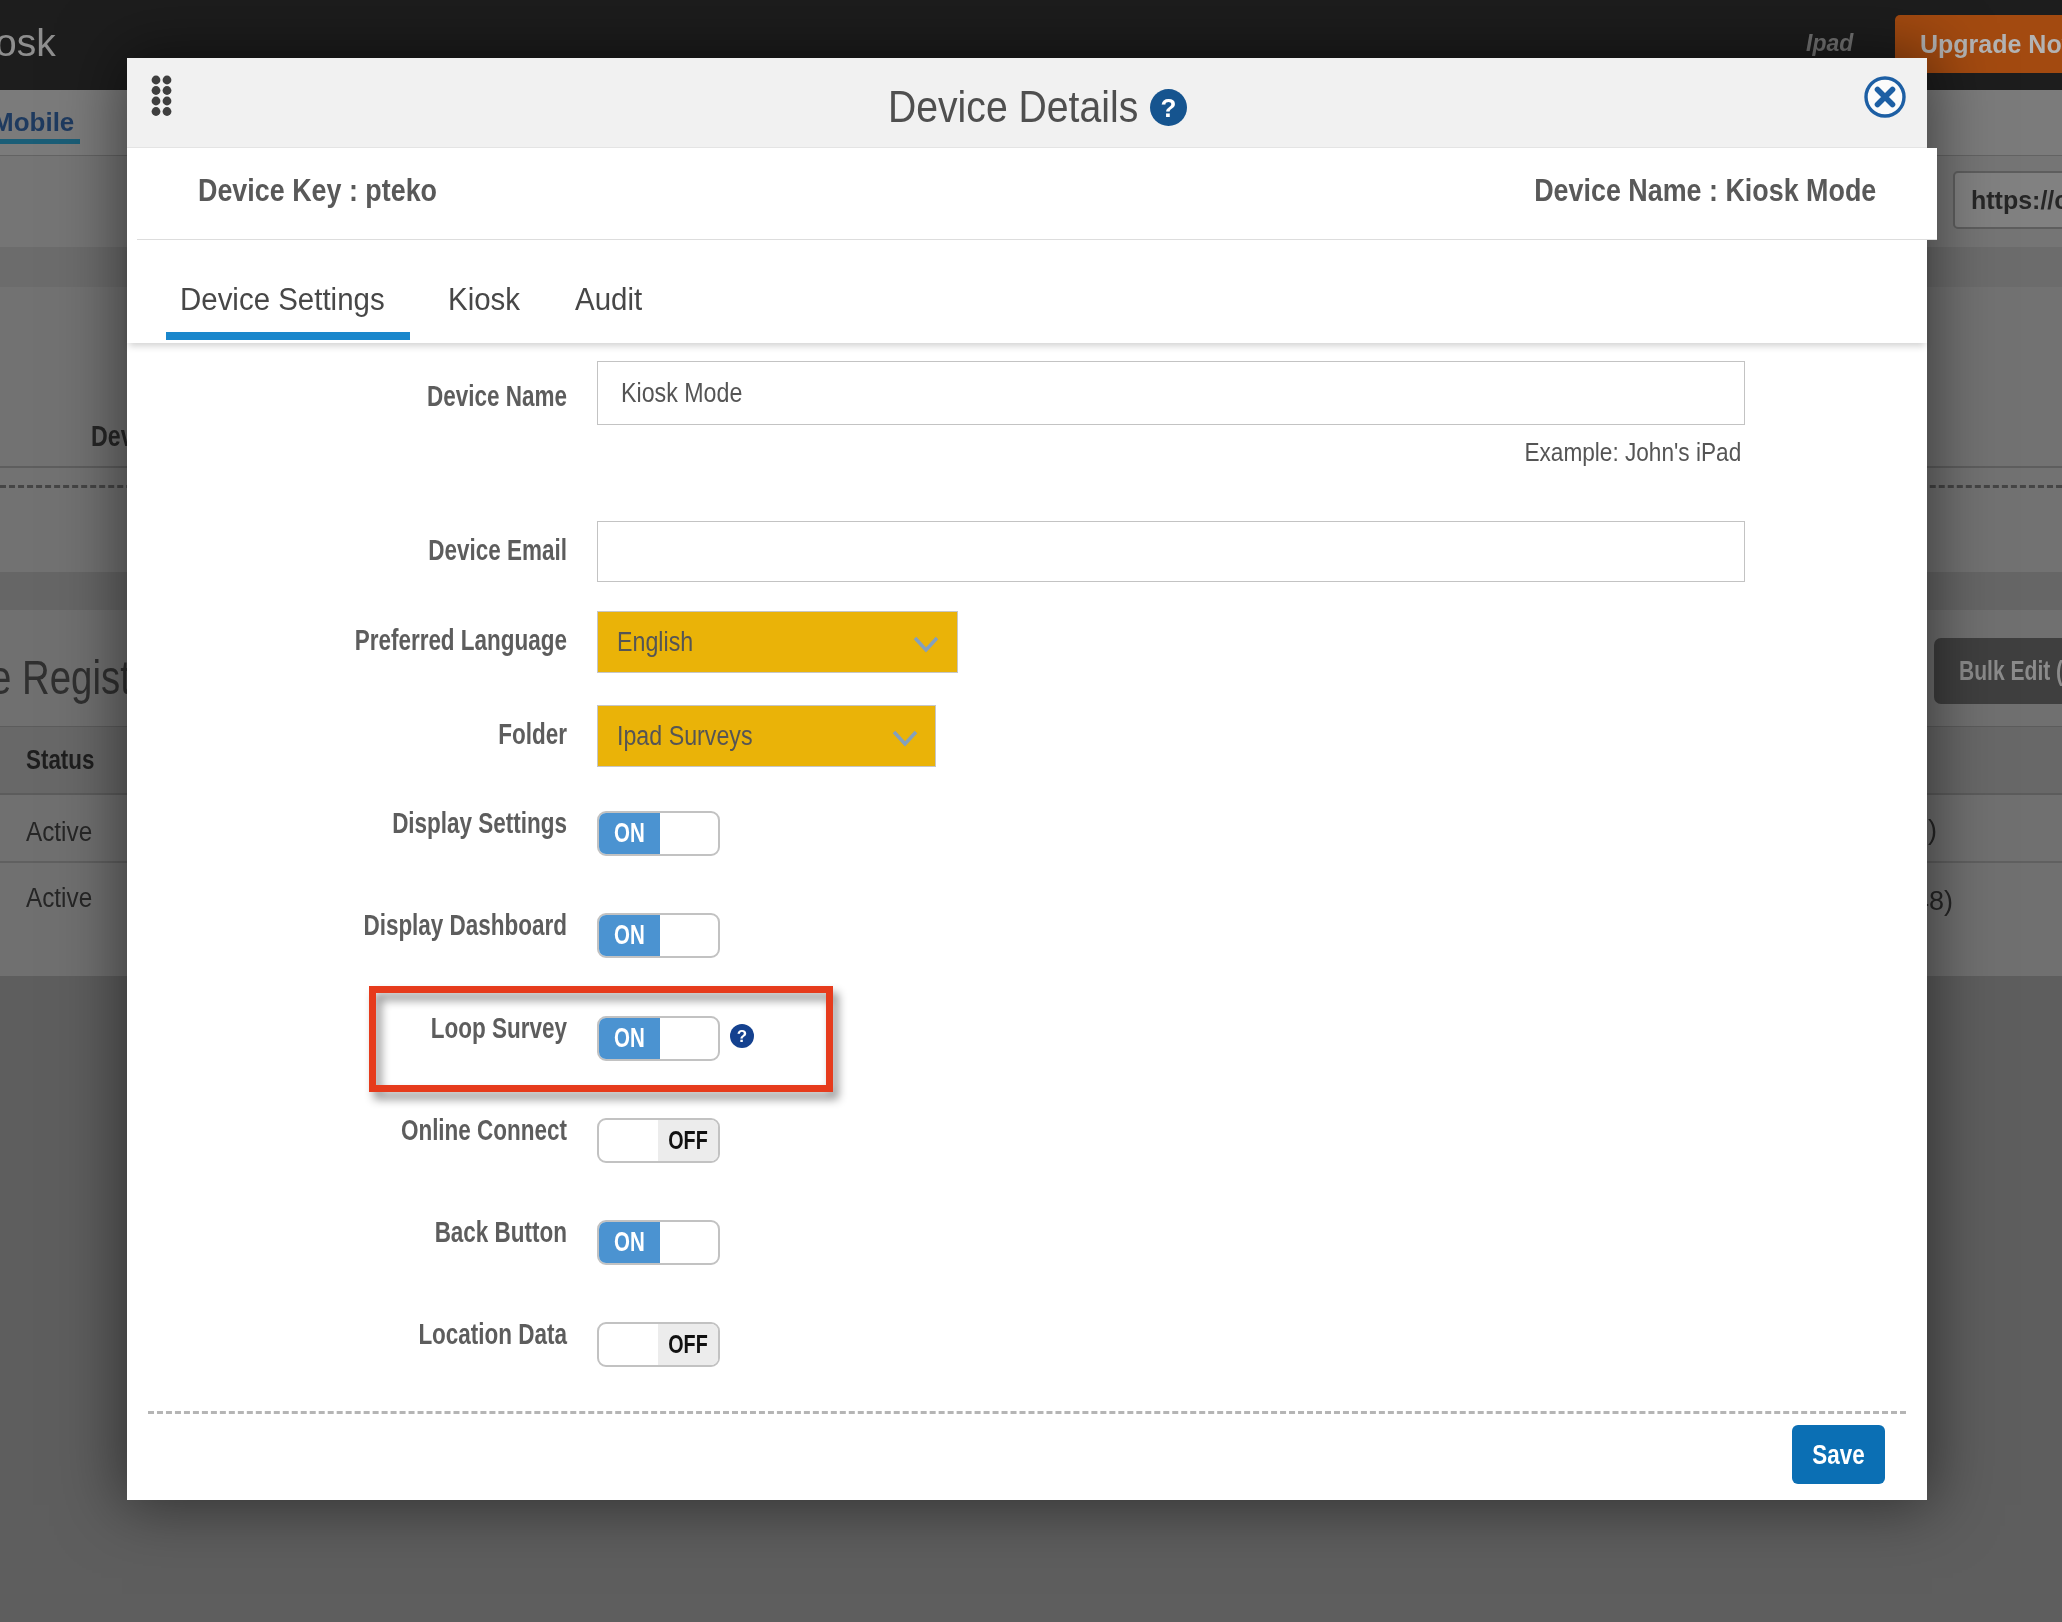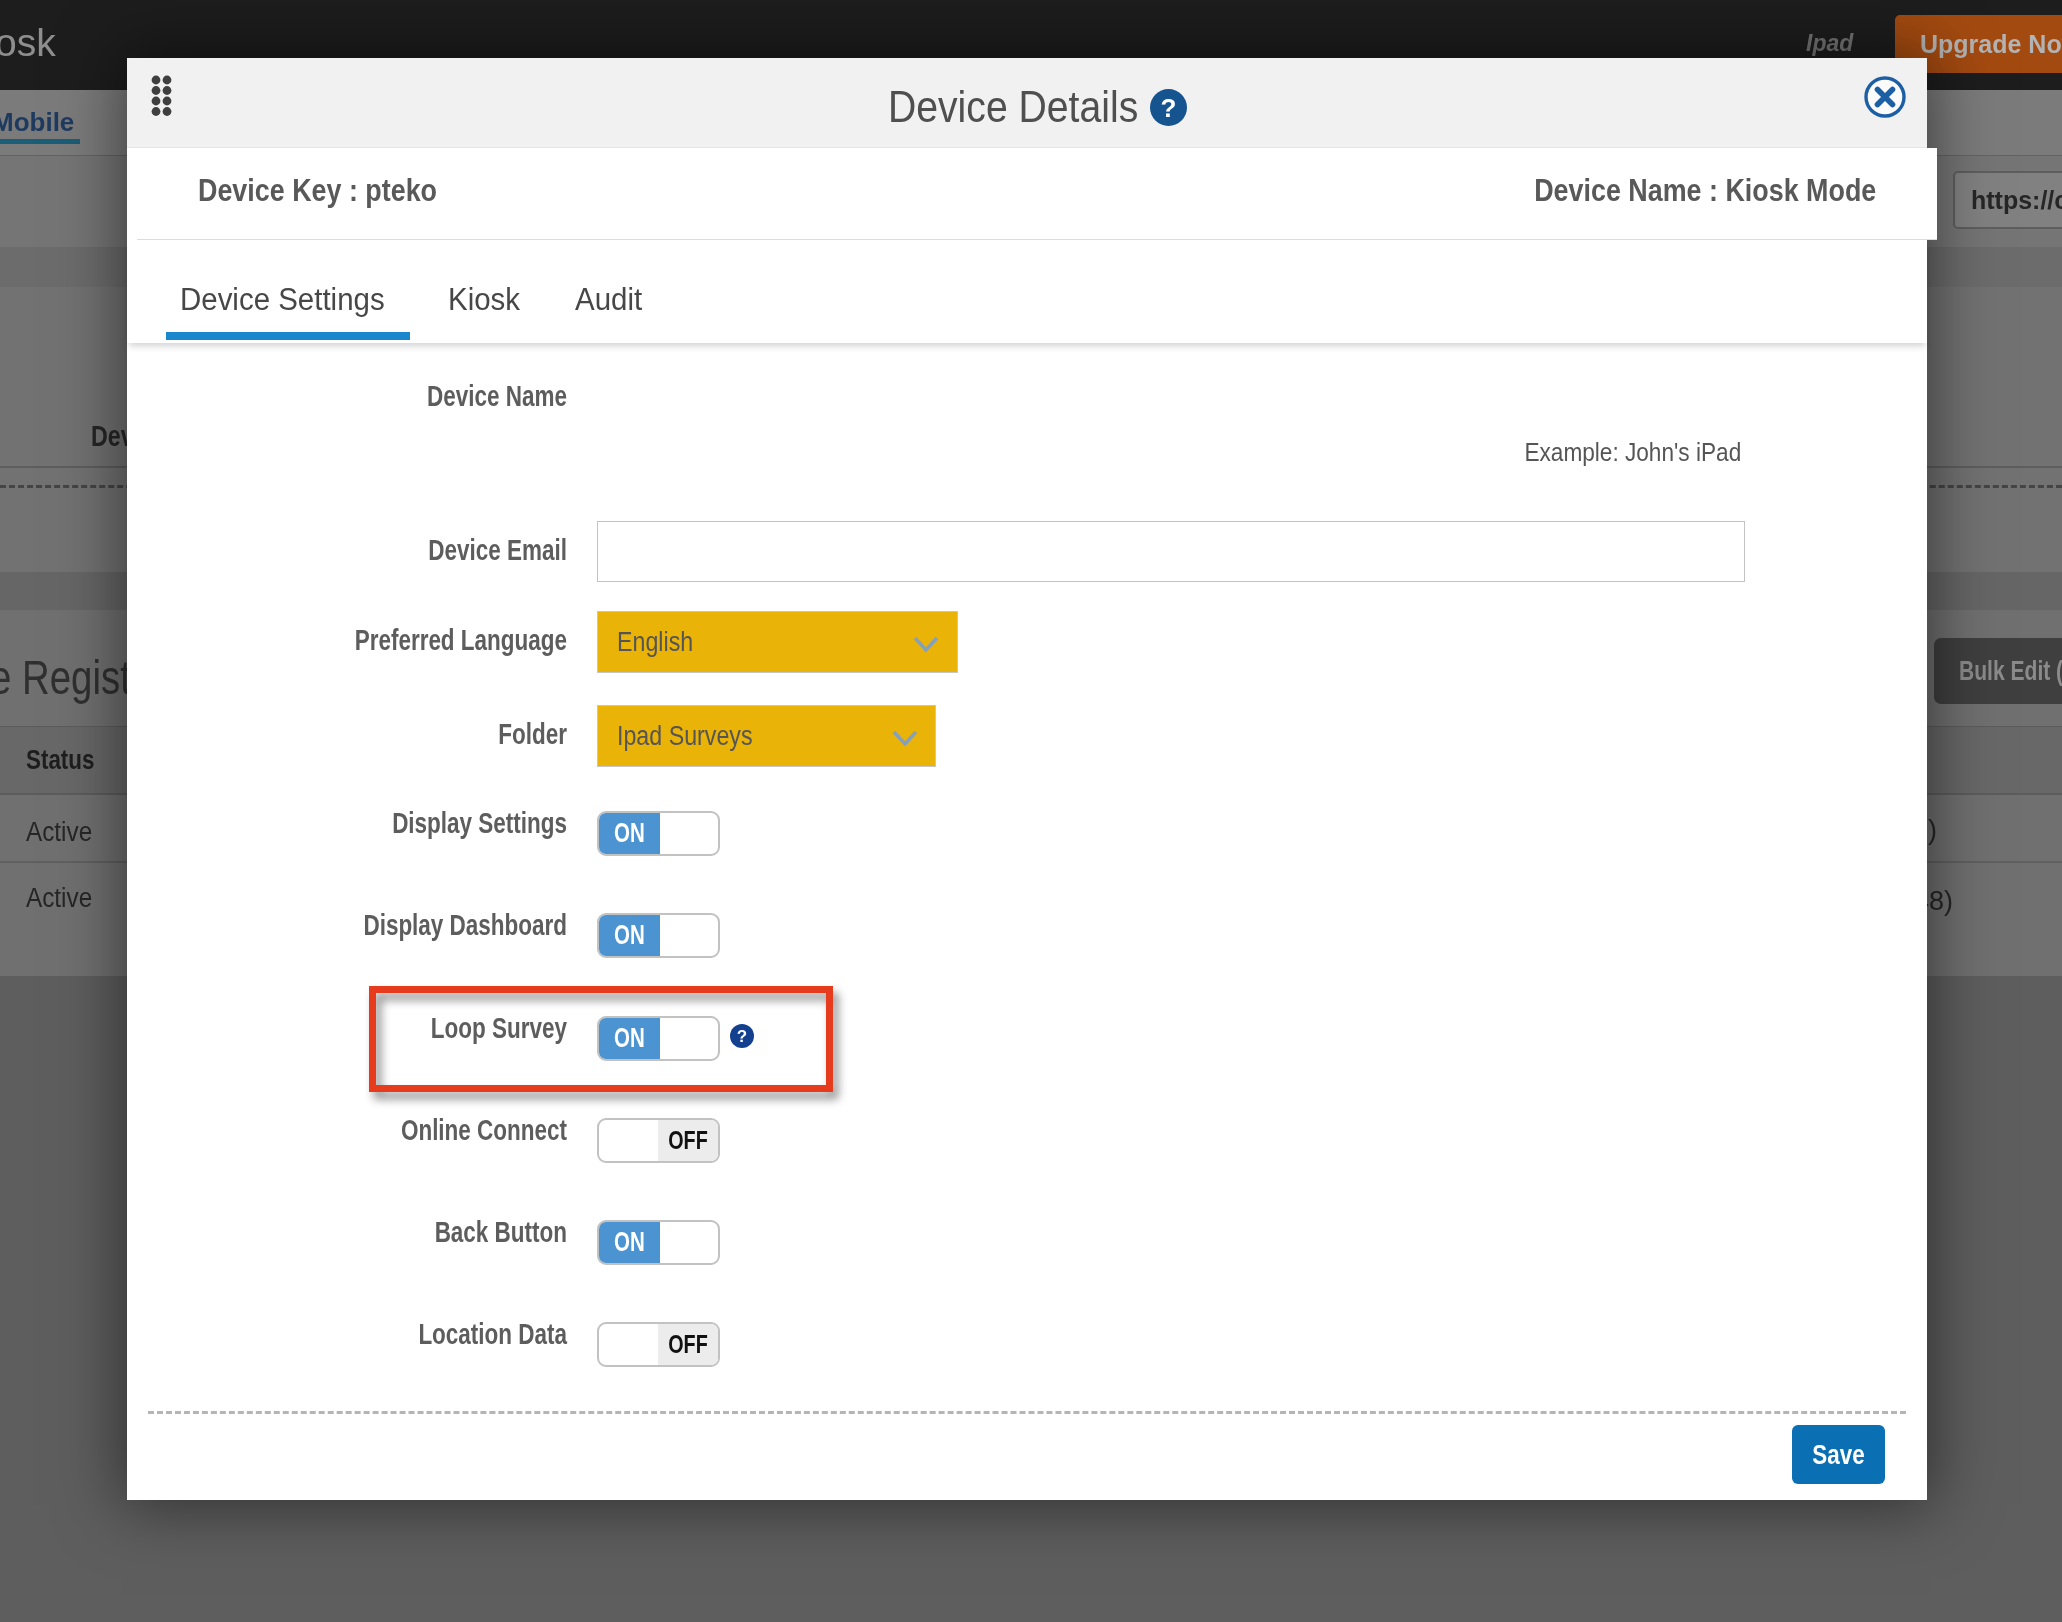--- a/index.html
+++ b/index.html
@@ -148,20 +148,23 @@
       <div id="dname">Device Name : Kiosk Mode</div>
     </div>
     <div id="tabs">
       <div class="tab" id="tab1">Device Settings</div>
       <div class="tab" id="tab2">Kiosk</div>
       <div class="tab" id="tab3">Audit</div>
       <div id="tabline"></div>
     </div>
 
     <div class="flabel" style="top:324px;">Device Name</div>
+    <div class="inp" style="top:303px;width:1148px;height:64px;">
+      <div class="itxt">Kiosk Mode</div>
+    </div>
     <div class="abs" style="right:186px;top:381px;font-size:26px;color:#555;line-height:26px;
          transform:scaleX(0.87);transform-origin:100% 50%;white-space:nowrap;">Example: John's iPad</div>
 
     <div class="flabel" style="top:478px;">Device Email</div>
     <div class="inp" style="top:463px;width:1148px;height:61px;"></div>
 
     <div class="flabel" style="top:568px;">Preferred Language</div>
     <div class="sel" style="top:553px;width:361px;height:62px;">
       <div class="itxt" style="left:19px;">English</div>
     </div>

